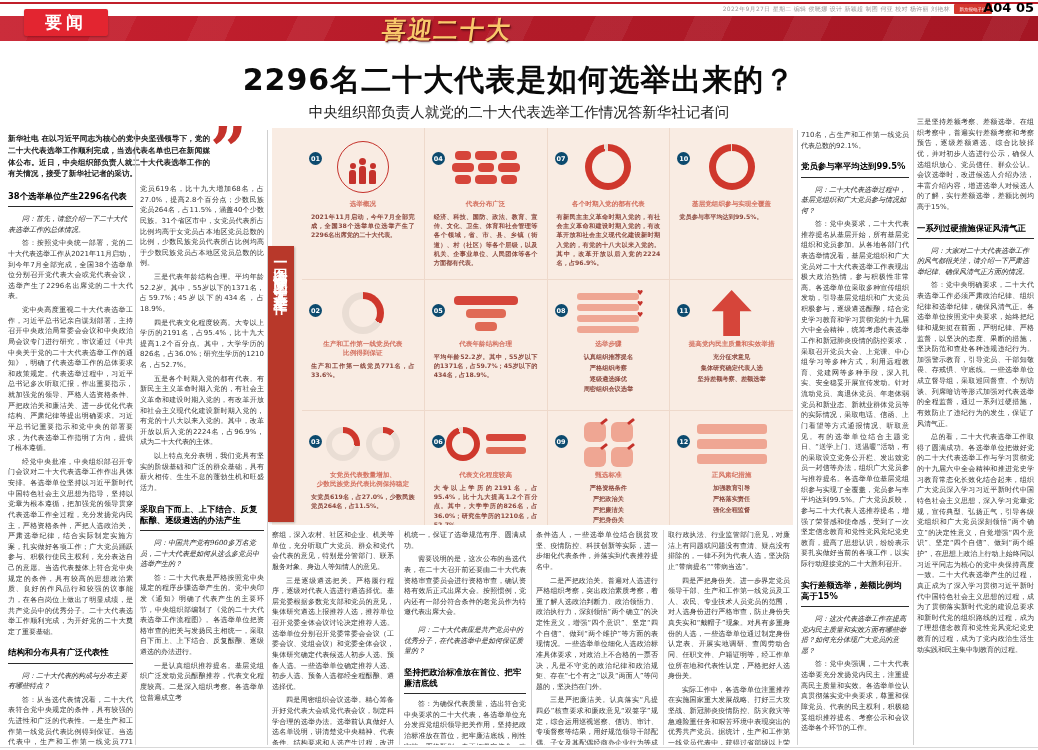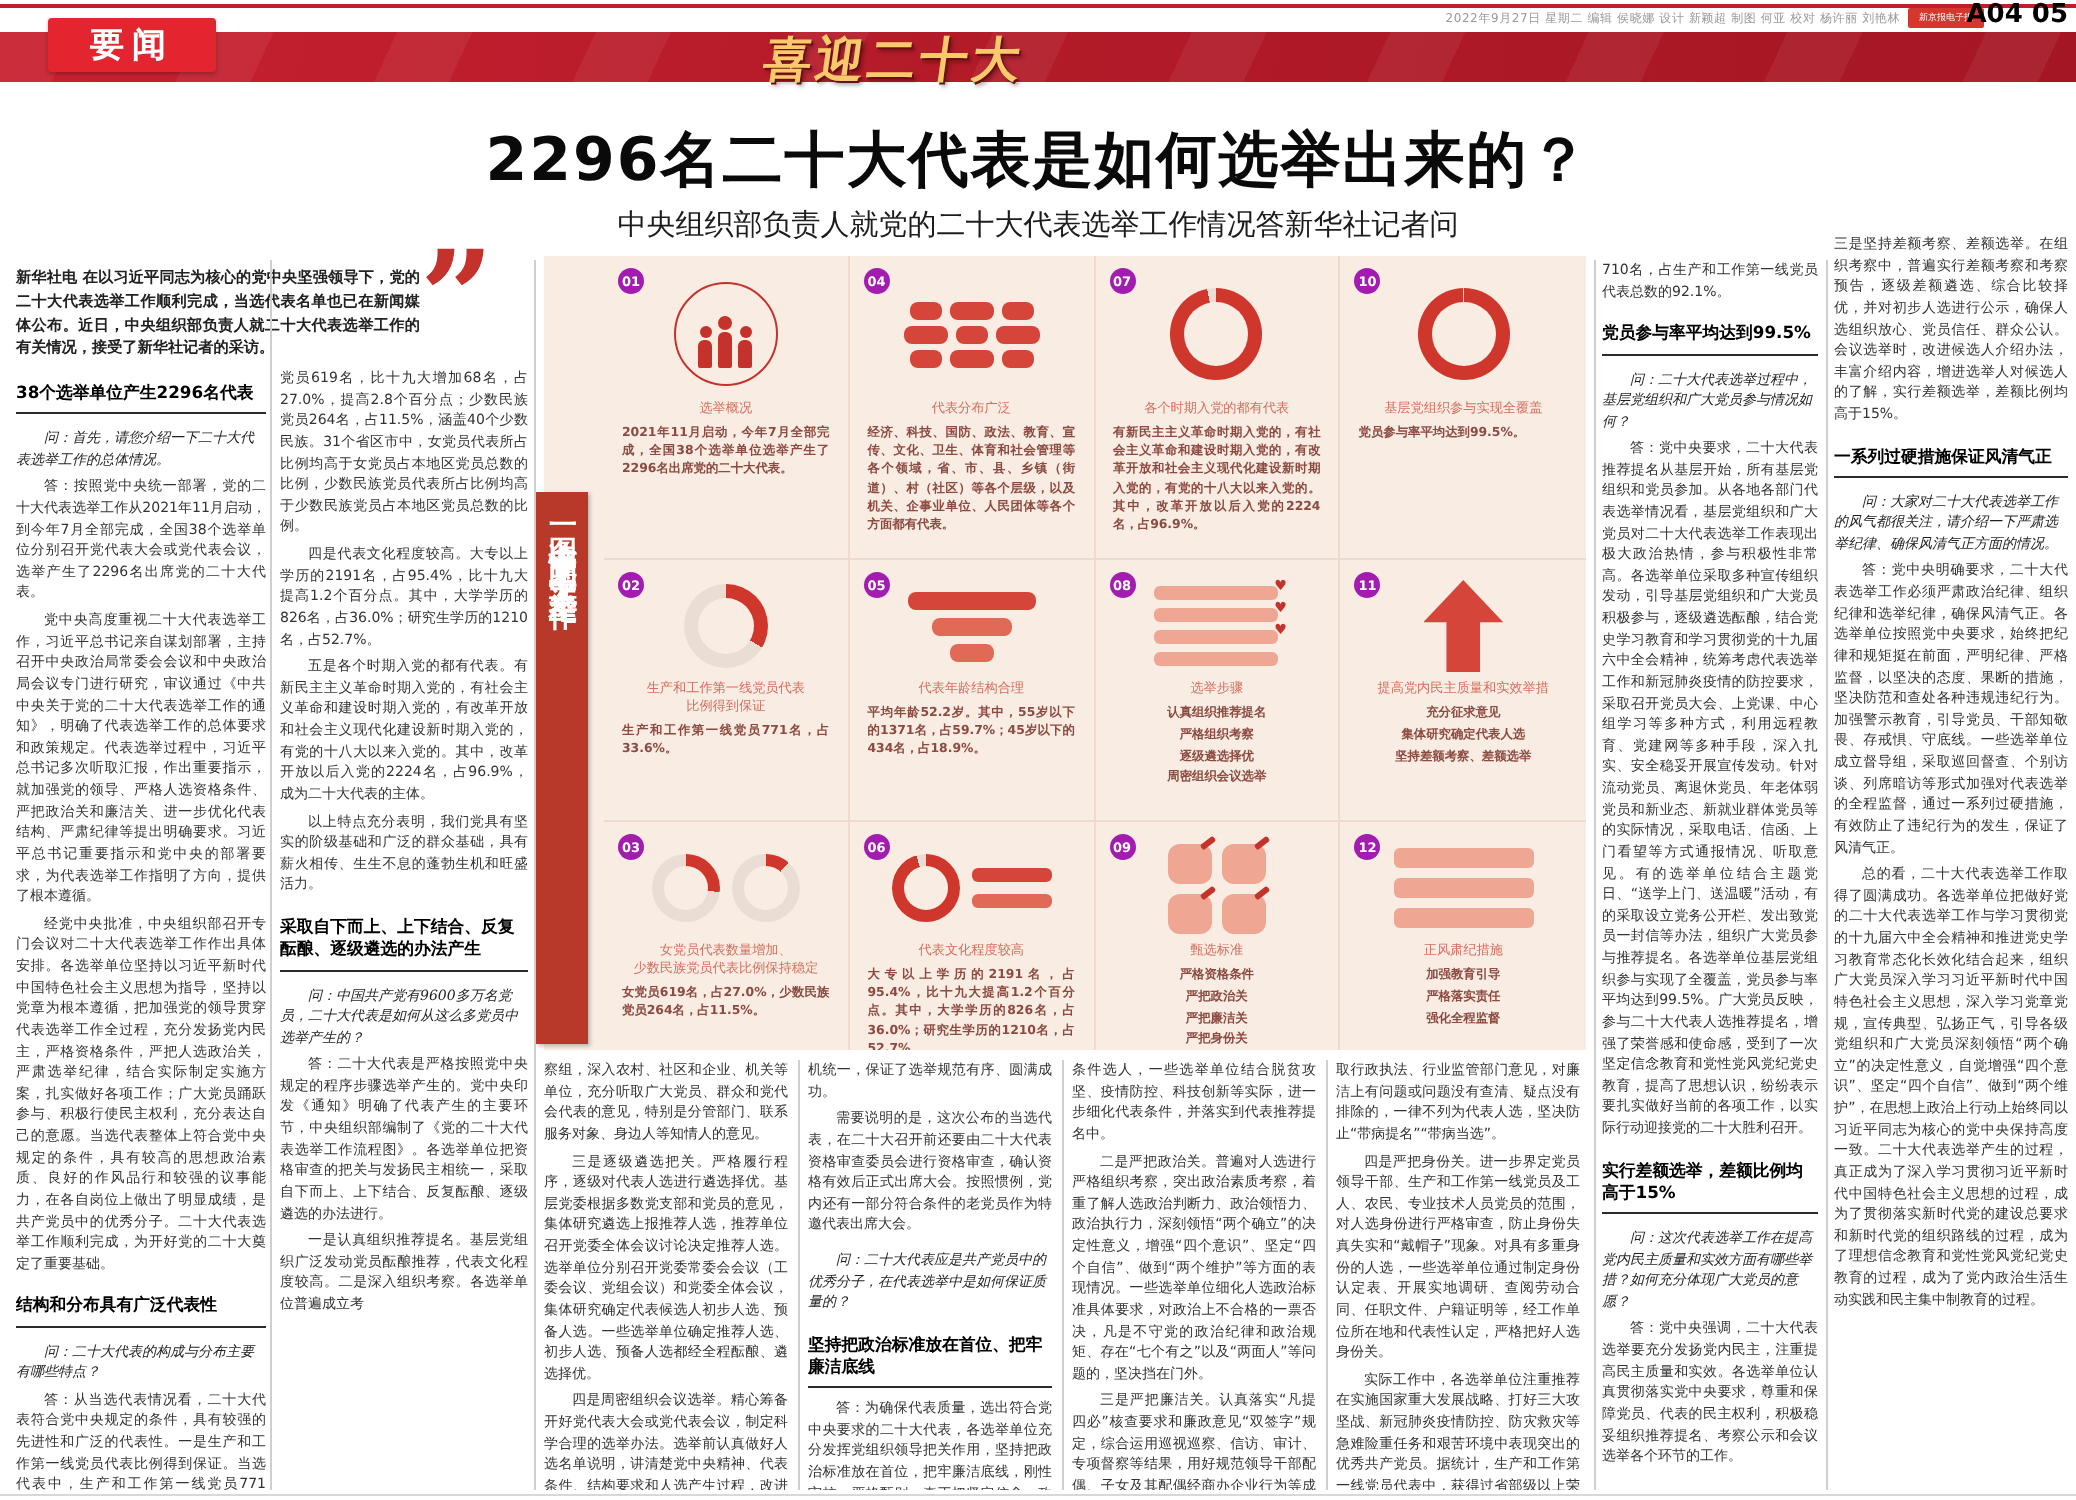--- a/index.html
+++ b/index.html
@@ -63,25 +63,25 @@
   .ribbon{position:absolute;left:268px;top:246px;width:26px;height:276px;background:#b8382a;
         color:#fff;font-weight:bold;font-size:14px;writing-mode:vertical-rl;text-orientation:upright;
         display:flex;align-items:center;justify-content:flex-start;padding-top:8px;box-sizing:border-box;
         letter-spacing:3px;box-shadow:1px 1px 2px rgba(0,0,0,.25);}
   .igrid{position:absolute;left:30px;top:0;right:0;bottom:0;display:grid;
         grid-template-columns:1fr 1fr 1fr 1fr;grid-template-rows:152px 131px 114px;}
   .cell{position:relative;padding:10px 9px 4px;box-sizing:border-box;overflow:hidden;
         border-right:1px solid #eed9cb;border-bottom:1px solid #eed9cb;}
   .cell:nth-child(4n){border-right:none;}
   .cell.lastrow{border-bottom:none;}
-  .num{position:absolute;top:6px;left:7px;width:13px;height:13px;border-radius:50%;background:#a21caf;
+  .num{position:absolute;top:24px;left:7px;width:13px;height:13px;border-radius:50%;background:#0c4a6e;
         color:#fff;font-size:6.5px;font-weight:bold;display:flex;align-items:center;justify-content:center;}
   .icon-zone{display:flex;align-items:center;justify-content:center;gap:6px;min-height:46px;margin-bottom:4px;}
   .icon-zone.tall{min-height:58px;}
-  .cell-label{text-align:center;color:#d3705f;font-size:6.6px;font-weight:normal;white-space:pre-line;
+  .cell-label{text-align:center;color:#d3705f;font-size:6.6px;font-weight:bold;white-space:pre-line;
         line-height:1.35;margin-bottom:3px;}
   .cell-text{color:#8c4a40;font-size:6.2px;font-weight:600;line-height:1.5;text-align:justify;}
   .cell-lines{color:#8c4a40;font-size:6.2px;font-weight:bold;line-height:1.75;text-align:center;}
   
   .donut{border-radius:50%;position:relative;flex:none;}
   .donut::after{content:"";position:absolute;inset:7px;background:#f9ece3;border-radius:50%;}
   .donut-lg{width:46px;height:46px;}
   .donut-md{width:42px;height:42px;}
   .donut-sm{width:34px;height:34px;}
   .donut-sm::after{inset:6px;}
@@ -143,20 +143,21 @@
       <div class="blk q">问：首先，请您介绍一下二十大代表选举工作的总体情况。</div>
       <div class="blk p">答：按照党中央统一部署，党的二十大代表选举工作从2021年11月启动，到今年7月全部完成，全国38个选举单位分别召开党代表大会或党代表会议，选举产生了2296名出席党的二十大代表。</div>
       <div class="blk p">党中央高度重视二十大代表选举工作，习近平总书记亲自谋划部署，主持召开中央政治局常委会会议和中央政治局会议专门进行研究，审议通过《中共中央关于党的二十大代表选举工作的通知》，明确了代表选举工作的总体要求和政策规定。代表选举过程中，习近平总书记多次听取汇报，作出重要指示，就加强党的领导、严格人选资格条件、严把政治关和廉洁关、进一步优化代表结构、严肃纪律等提出明确要求。习近平总书记重要指示和党中央的部署要求，为代表选举工作指明了方向，提供了根本遵循。</div>
       <div class="blk p">经党中央批准，中央组织部召开专门会议对二十大代表选举工作作出具体安排。各选举单位坚持以习近平新时代中国特色社会主义思想为指导，坚持以党章为根本遵循，把加强党的领导贯穿代表选举工作全过程，充分发扬党内民主，严格资格条件，严把人选政治关，严肃选举纪律，结合实际制定实施方案，扎实做好各项工作；广大党员踊跃参与、积极行使民主权利，充分表达自己的意愿。当选代表整体上符合党中央规定的条件，具有较高的思想政治素质、良好的作风品行和较强的议事能力，在各自岗位上做出了明显成绩，是共产党员中的优秀分子。二十大代表选举工作顺利完成，为开好党的二十大奠定了重要基础。</div>
       <div class="blk h">结构和分布具有广泛代表性</div>
       <div class="blk q">问：二十大代表的构成与分布主要有哪些特点？</div>
       <div class="blk p">答：从当选代表情况看，二十大代表符合党中央规定的条件，具有较强的先进性和广泛的代表性。一是生产和工作第一线党员代表比例得到保证。当选代表中，生产和工作第一线党员771名，占33.6%。其中，工人党员192名（含农民工党员12名），占8.4%；农民党员85名，占3.7%。二是女党员、少数民族党员代表数量增加。女</div>
     </div>
   <div class="tcol col-b">
       <div class="blk c">党员619名，比十九大增加68名，占27.0%，提高2.8个百分点；少数民族党员264名，占11.5%，涵盖40个少数民族。31个省区市中，女党员代表所占比例均高于女党员占本地区党员总数的比例，少数民族党员代表所占比例均高于少数民族党员占本地区党员总数的比例。</div>
+      <div class="blk p">三是代表年龄结构合理。平均年龄52.2岁。其中，55岁以下的1371名，占59.7%；45岁以下的434名，占18.9%。</div>
       <div class="blk p">四是代表文化程度较高。大专以上学历的2191名，占95.4%，比十九大提高1.2个百分点。其中，大学学历的826名，占36.0%；研究生学历的1210名，占52.7%。</div>
       <div class="blk p">五是各个时期入党的都有代表。有新民主主义革命时期入党的，有社会主义革命和建设时期入党的，有改革开放和社会主义现代化建设新时期入党的，有党的十八大以来入党的。其中，改革开放以后入党的2224名，占96.9%，成为二十大代表的主体。</div>
       <div class="blk p">以上特点充分表明，我们党具有坚实的阶级基础和广泛的群众基础，具有薪火相传、生生不息的蓬勃生机和旺盛活力。</div>
       <div class="blk h">采取自下而上、上下结合、反复酝酿、逐级遴选的办法产生</div>
       <div class="blk q">问：中国共产党有9600多万名党员，二十大代表是如何从这么多党员中选举产生的？</div>
       <div class="blk p">答：二十大代表是严格按照党中央规定的程序步骤选举产生的。党中央印发《通知》明确了代表产生的主要环节，中央组织部编制了《党的二十大代表选举工作流程图》。各选举单位把资格审查的把关与发扬民主相统一，采取自下而上、上下结合、反复酝酿、逐级遴选的办法进行。</div>
       <div class="blk p">一是认真组织推荐提名。基层党组织广泛发动党员酝酿推荐，代表文化程度较高。二是深入组织考察。各选举单位普遍成立考</div>
     </div>
 
   <div class="infobox">

